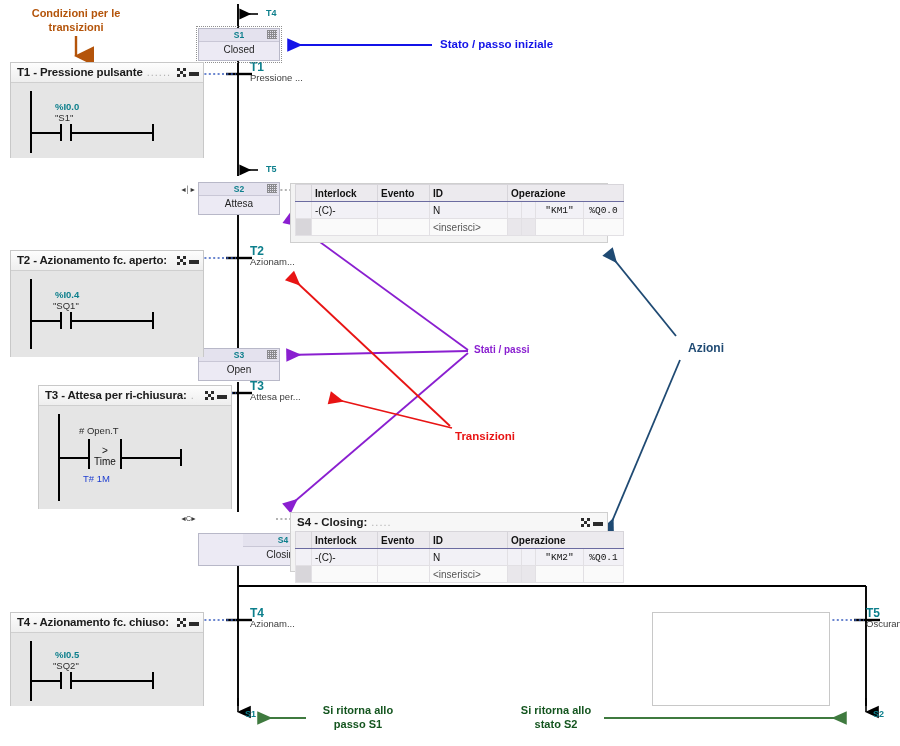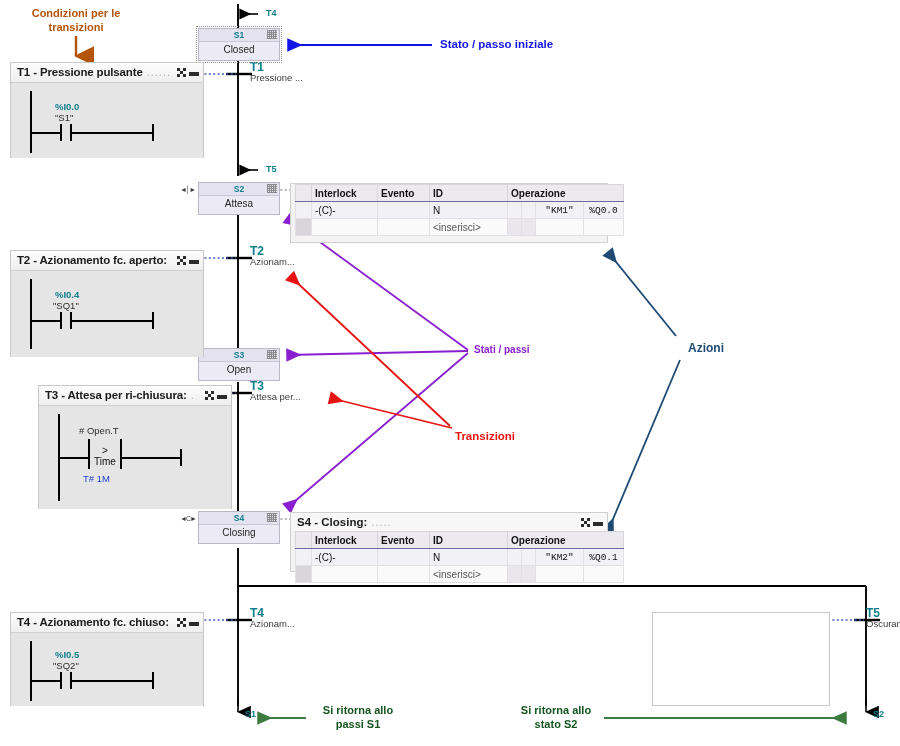--- a/index.html
+++ b/index.html
@@ -227,21 +227,21 @@
   <div class="anno anno-blue" style="left:440px;top:38px;">Stato / passo iniziale</div>
 
   <div class="anno anno-purple" style="left:474px;top:344px;">Stati / passi</div>
 
   <div class="anno anno-red" style="left:455px;top:430px;">Transizioni</div>
 
   <div class="anno anno-navy" style="left:688px;top:341px;">Azioni</div>
 
   <div class="anno anno-green" style="left:310px;top:703px;width:96px;">
     <span>Si ritorna allo</span><br>
-    <span>passi S1</span>
+    <span>passo S1</span>
   </div>
 
   <div class="anno anno-green" style="left:508px;top:703px;width:96px;">
     <span>Si ritorna allo</span><br>
     <span>stato S2</span>
   </div>
 
   <div class="slab" style="left:266px;top:8px;">T4</div>
   <div class="slab" style="left:266px;top:164px;">T5</div>
   <div class="slab" style="left:245px;top:709px;">S1</div>
@@ -286,21 +286,21 @@
   <div class="cmark" style="left:180px;top:186px;">◄│►</div>
 
   <div class="step" style="left:198px;top:348px;width:80px;height:31px;">
     <div class="step-hd">
       <span>S3</span>
       <span class="grip"></span>
     </div>
     <div class="step-nm">Open</div>
   </div>
 
-  <div class="step" style="left:198px;top:511px;width:80px;height:31px;">
+  <div class="step" style="left:198px;top:533px;width:80px;height:31px;padding-left:44px;">
     <div class="step-hd">
       <span>S4</span>
       <span class="grip"></span>
     </div>
     <div class="step-nm">Closing</div>
   </div>
   <div class="cmark" style="left:180px;top:515px;">◄C►</div>
 
   <div class="tbox" style="left:10px;top:62px;width:192px;height:94px;">
     <div class="tbox-title">

